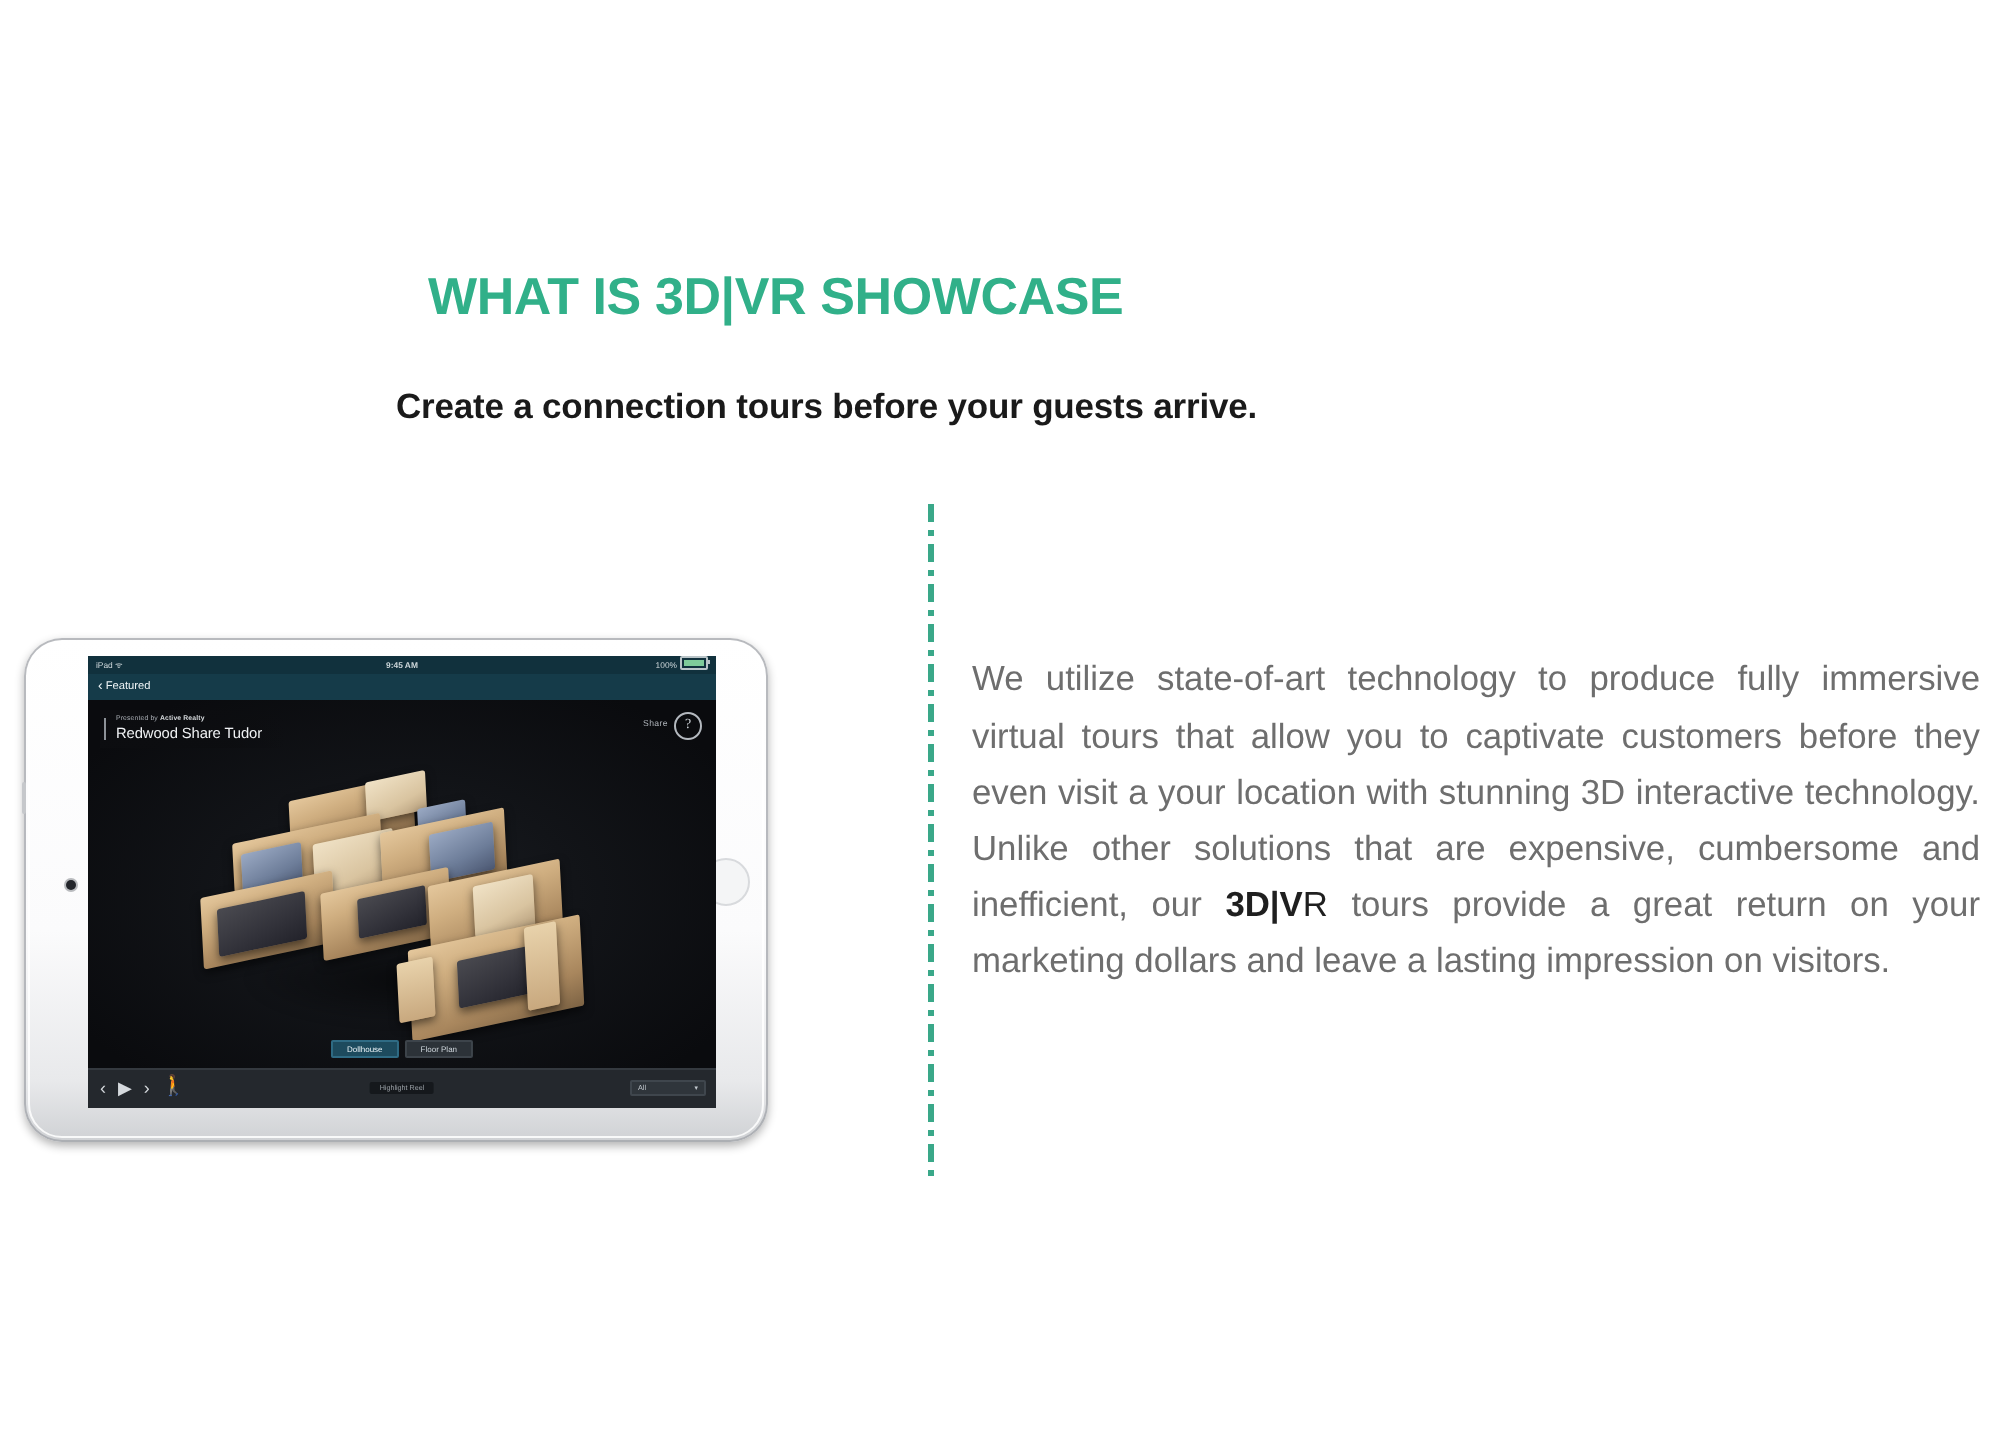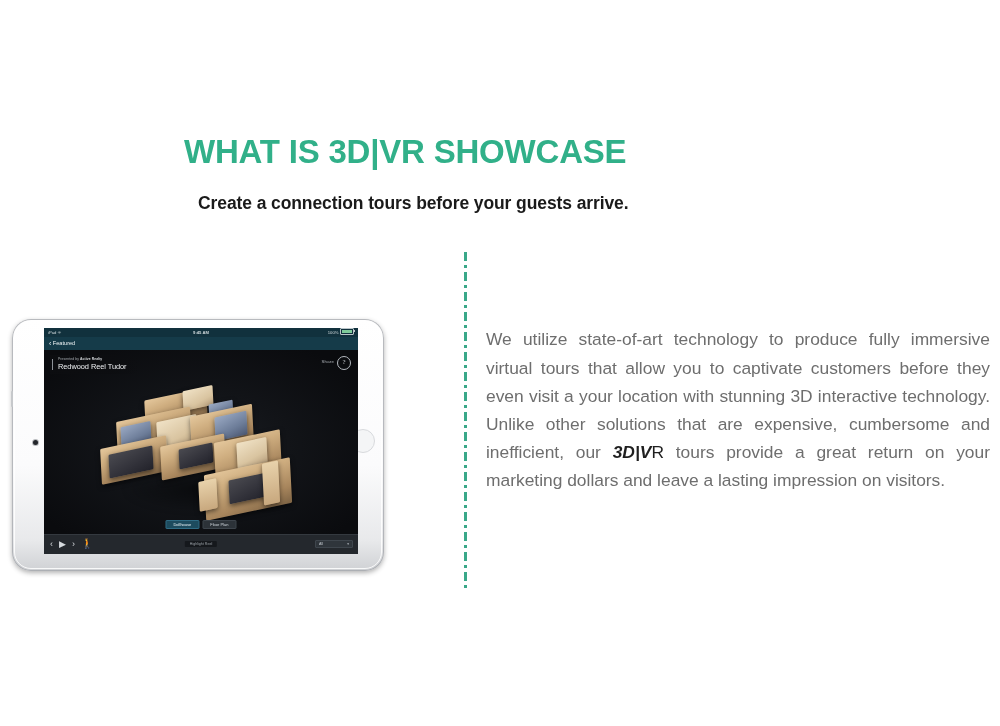--- a/index.html
+++ b/index.html
@@ -11,24 +11,24 @@
     height: 726px;
     background: #ffffff;
     font-family: "Liberation Sans", sans-serif;
     overflow: hidden;
     position: relative;
   }
 
   
   .slide-title {
     position: absolute;
-    left: 184px;
+    left: 214px;
     top: 133px;
     width: 620px;
-    font-size: 33px;
+    font-size: 26px;
     font-weight: bold;
     color: #31b089;
     letter-spacing: -0.2px;
     white-space: nowrap;
   }
   .slide-subtitle {
     position: absolute;
     left: 198px;
     top: 193px;
     width: 640px;
@@ -67,21 +67,20 @@
     line-height: 28.2px;
     color: #6e6e6e;
     text-align: justify;
     text-justify: inter-word;
   }
   .body-copy .brand {
     color: #1f1f1f;
   }
   .body-copy .brand b {
     font-weight: bold;
-    font-style: italic;
   }
 
   
   .tablet {
     position: absolute;
     left: 12px;
     top: 319px;
     width: 372px;
     height: 252px;
   }
@@ -394,21 +393,21 @@
       <div class="nav-back">
         <span class="chev">‹</span><span>Featured</span>
       </div>
     </div>
 
     <div class="viewer">
 
       <div class="prop-card">
         <span class="bar"></span>
         <div class="prop-present"><span>Presented by </span><b>Active Realty</b></div>
-        <div class="prop-name">Redwood Reel Tudor</div>
+        <div class="prop-name">Redwood Share Tudor</div>
       </div>
 
       <div class="share-btn">Share</div>
       <div class="info-btn">?</div>
 
       <div class="model">
         <div class="mshadow"></div>
 
         <div class="mblk mfloor" style="left:58px;  top:14px; width:62px; height:30px;"></div>
         <div class="mblk mroom-light" style="left:96px; top:8px;  width:30px; height:20px;"></div>

